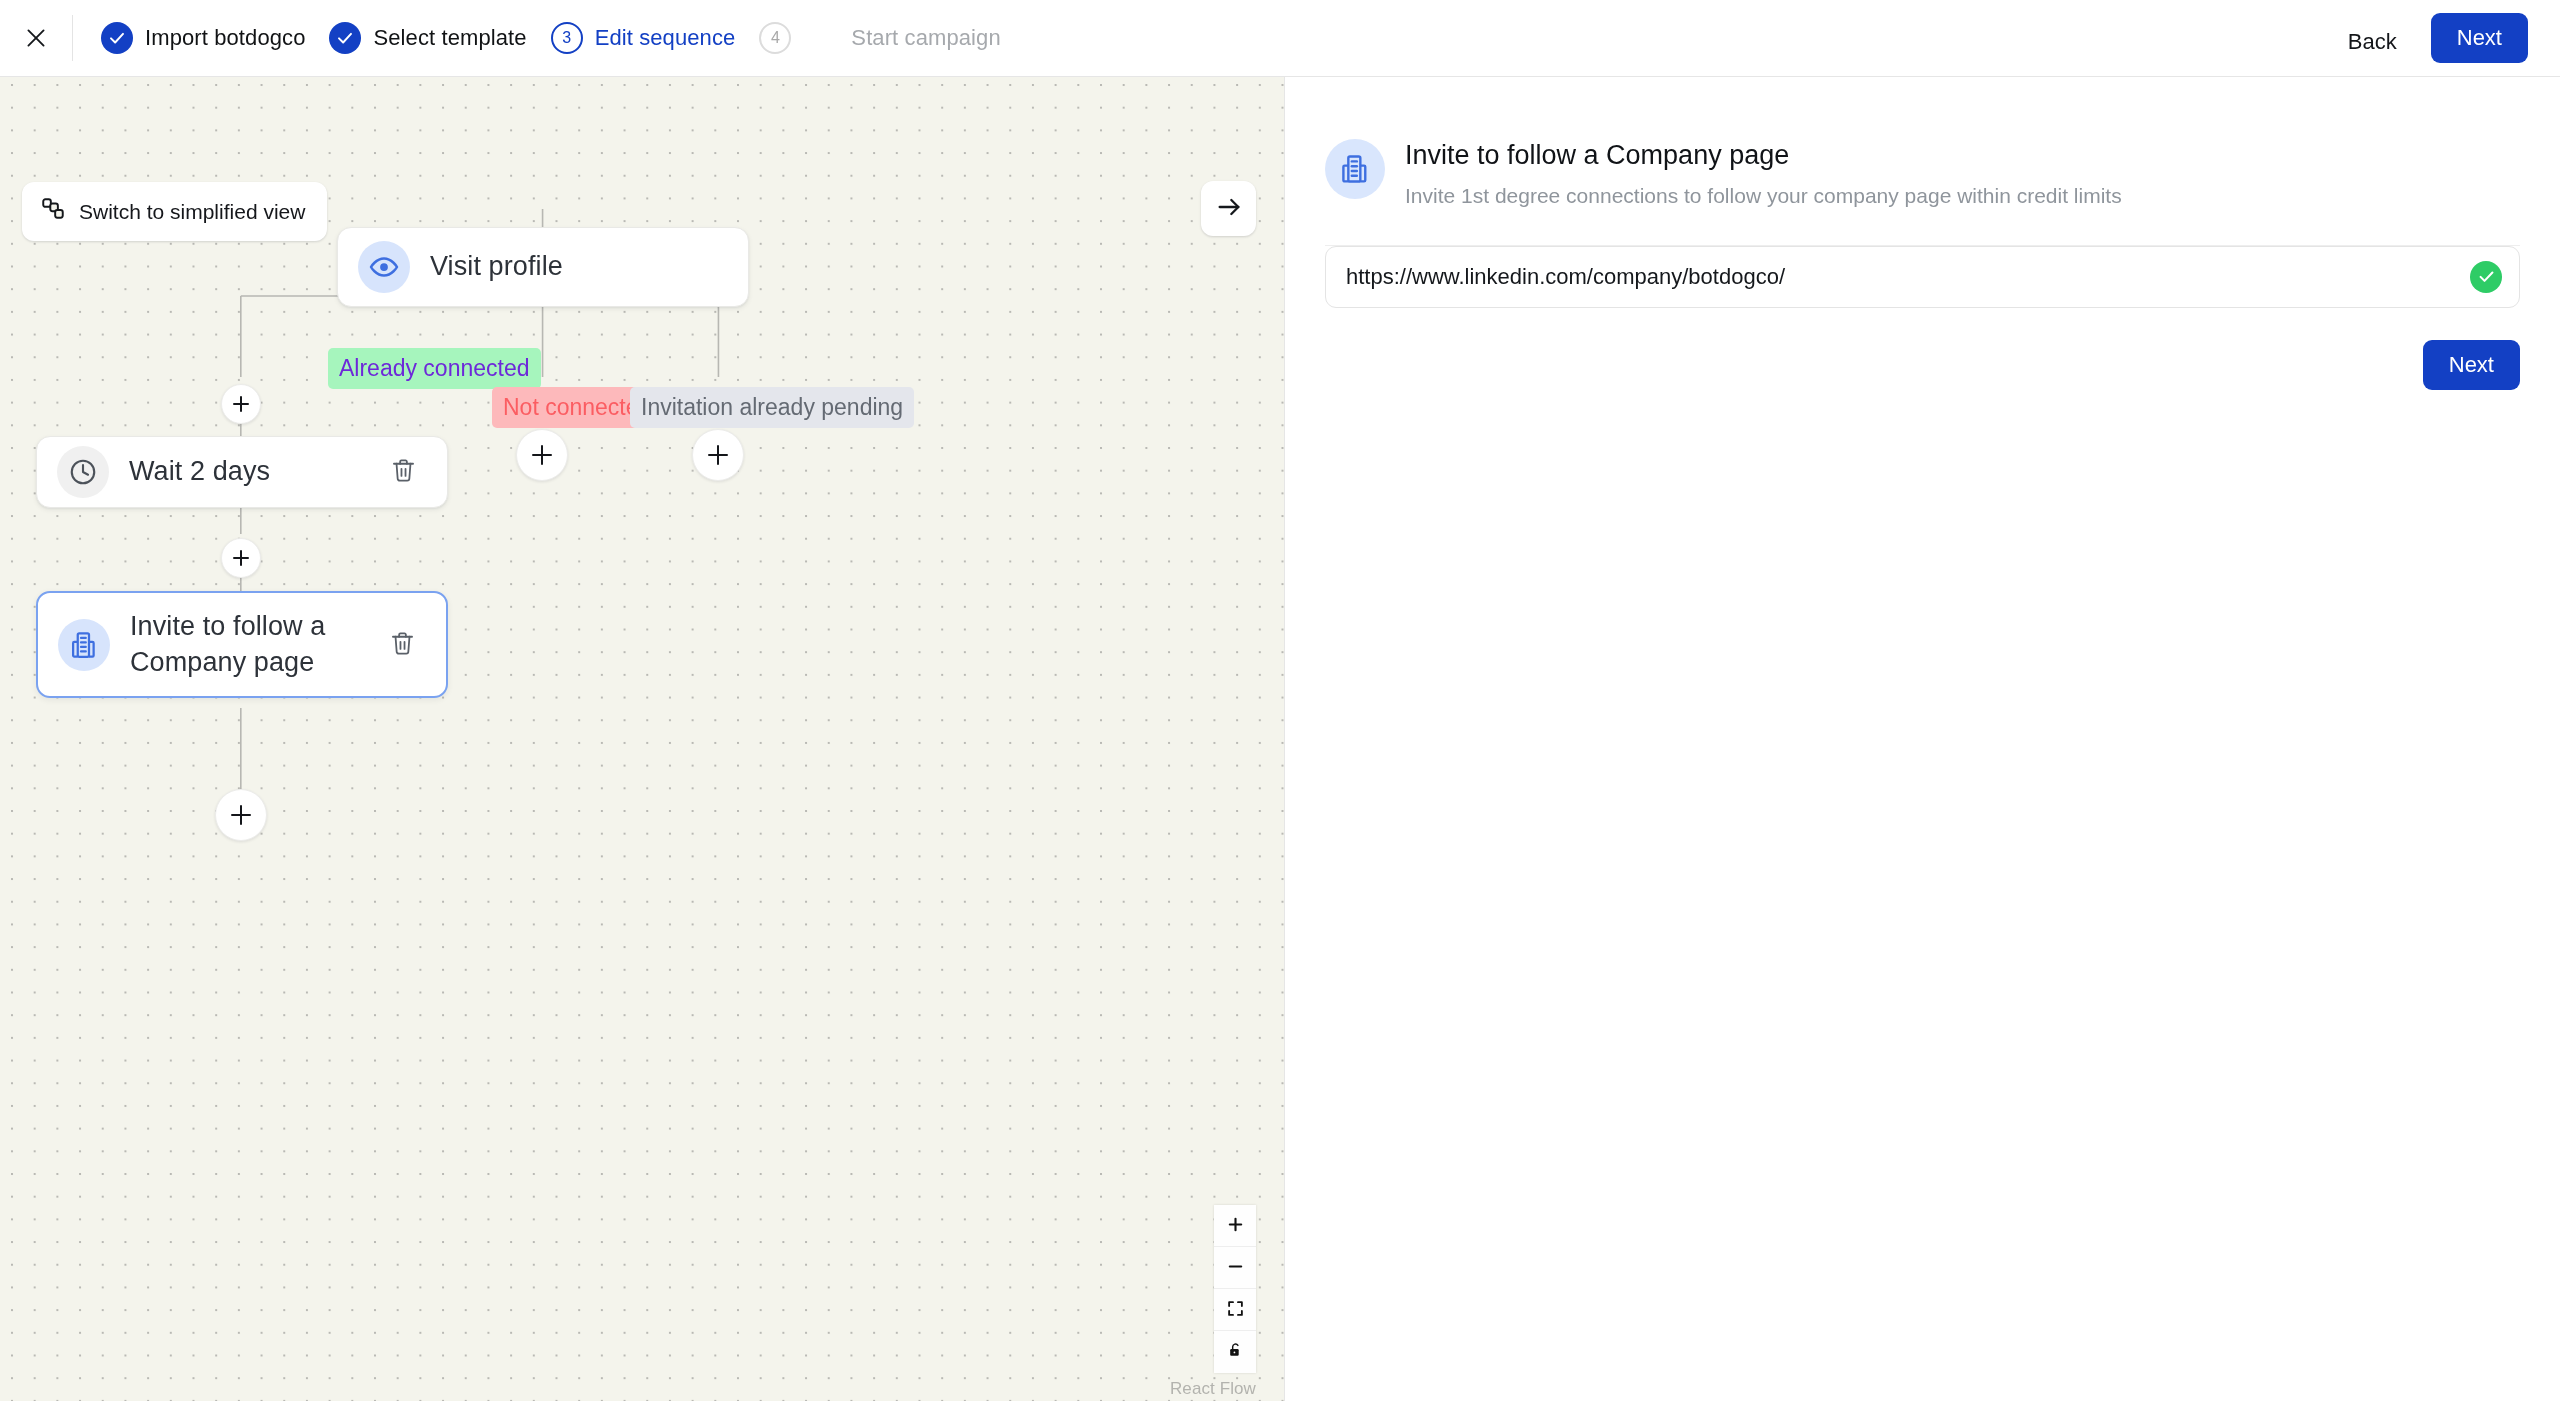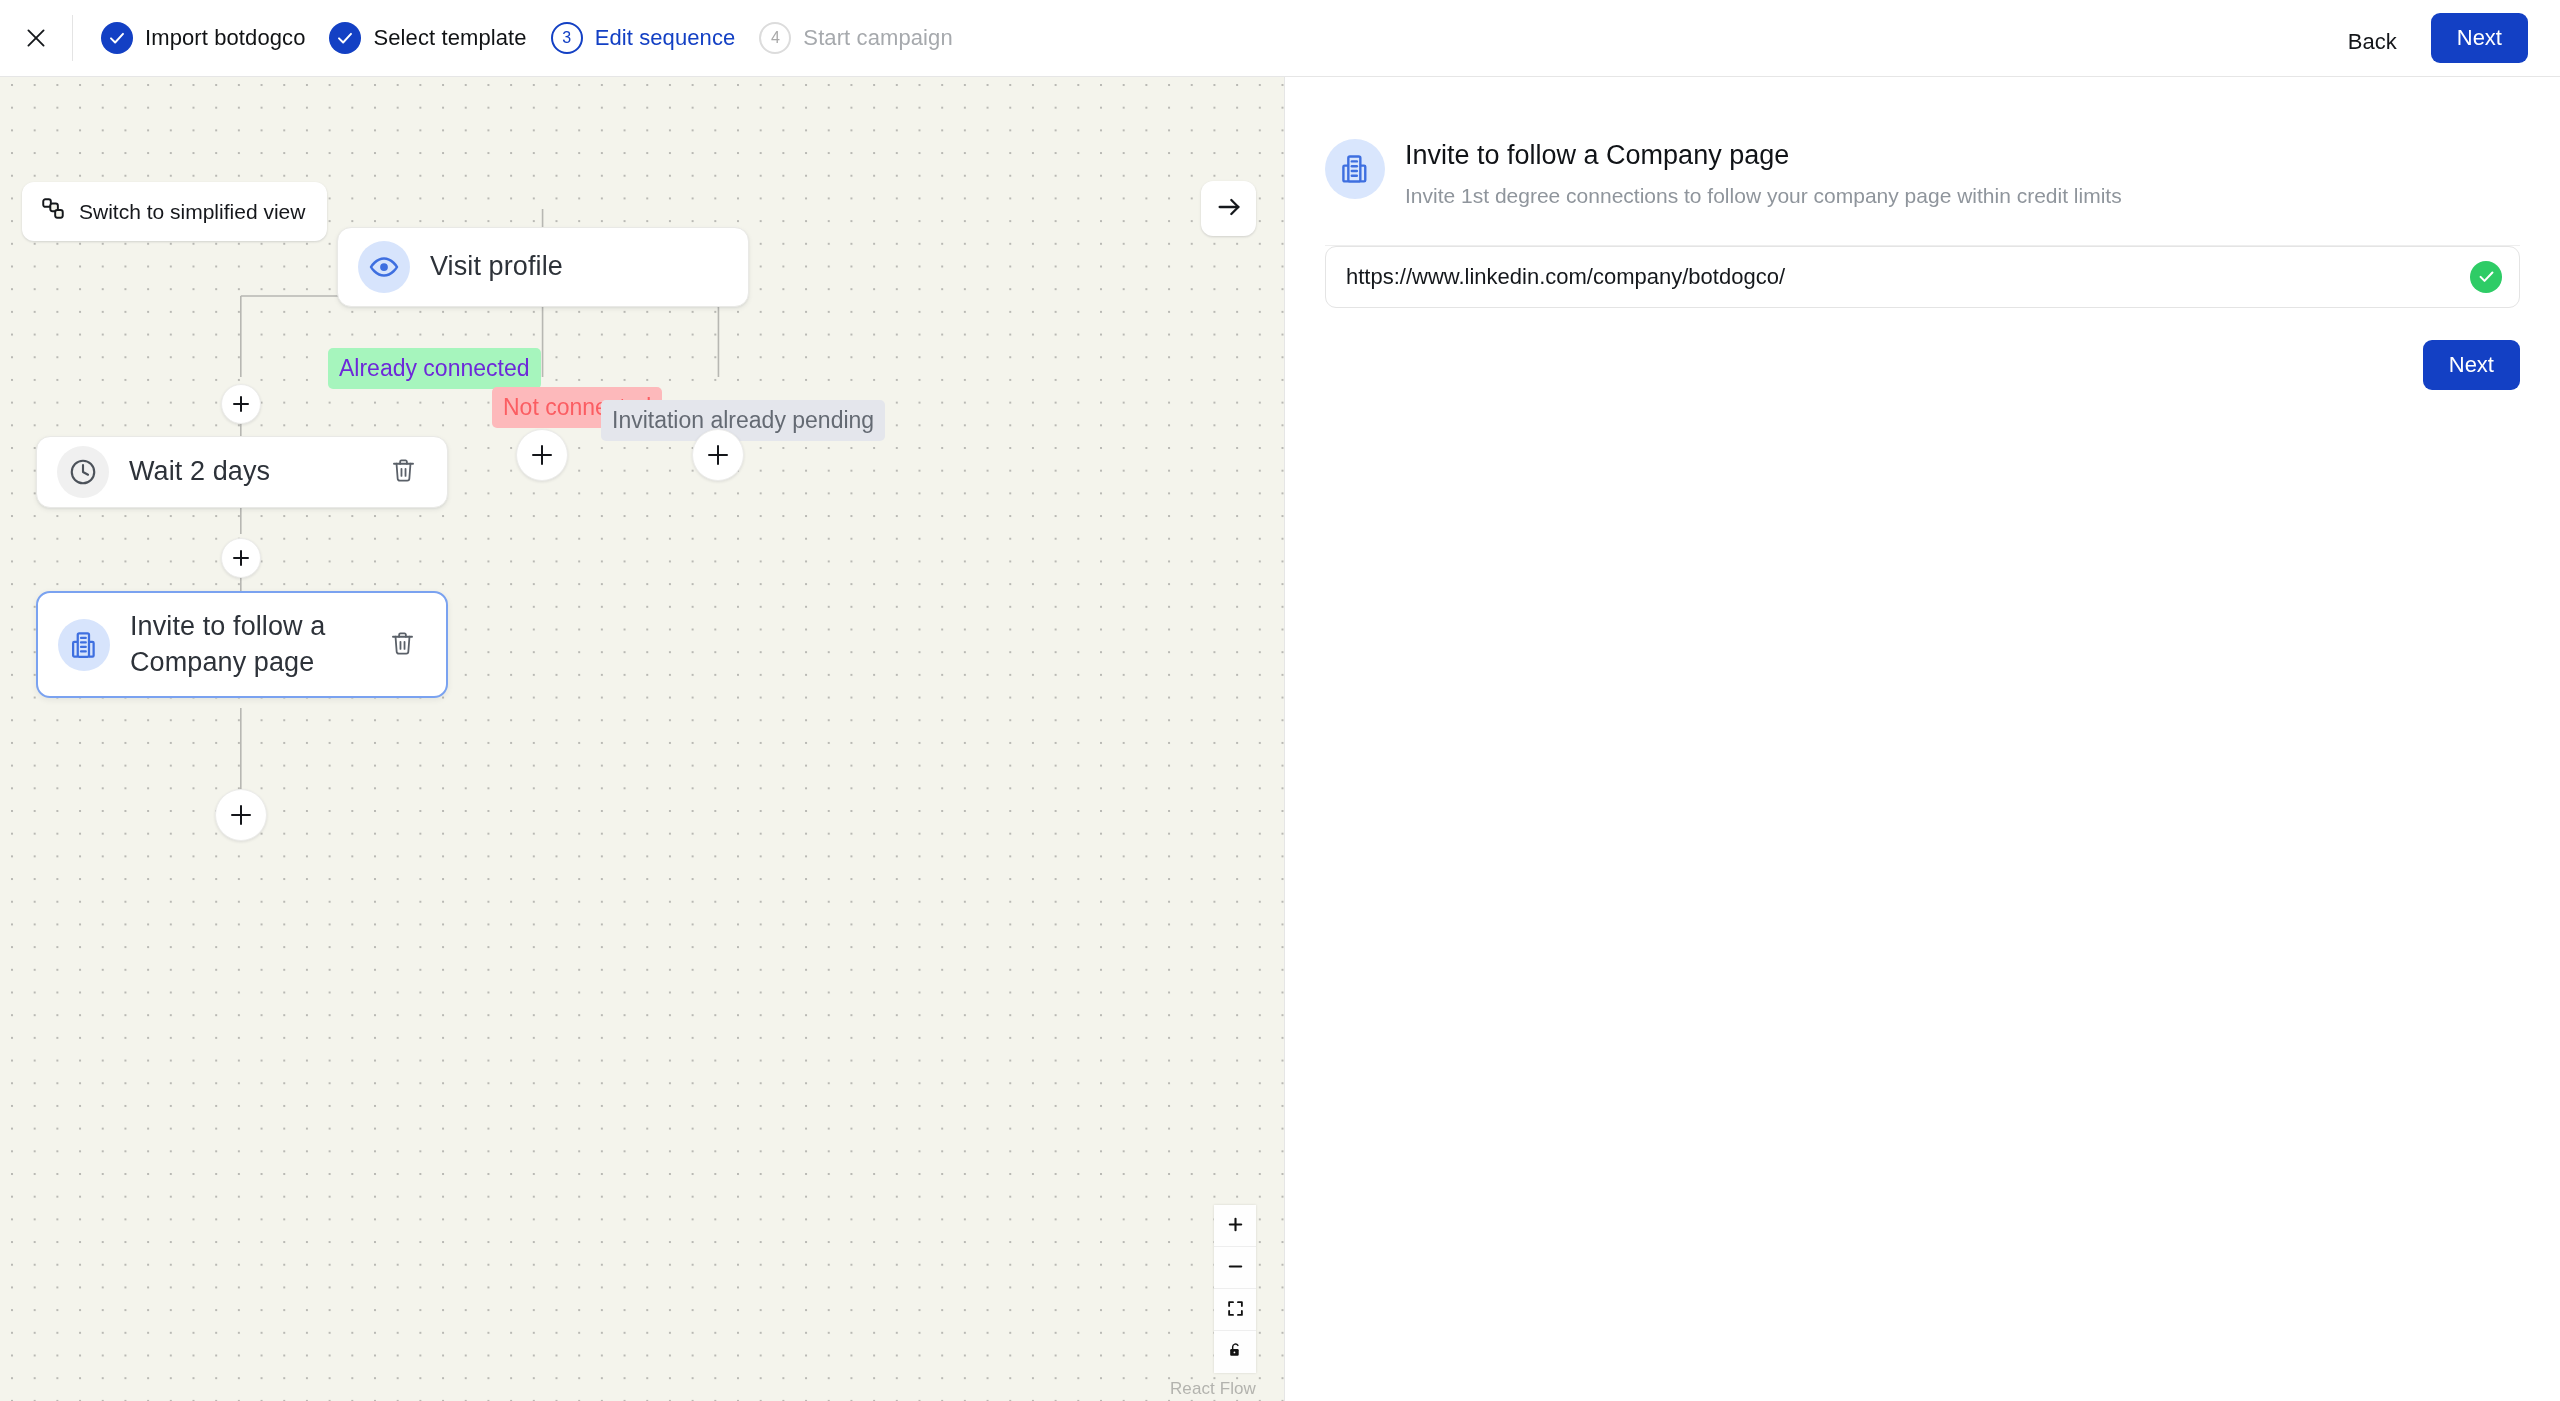--- a/index.html
+++ b/index.html
@@ -35,21 +35,21 @@
     width: 32px; height: 32px; border-radius: 50%;
     display: flex; align-items: center; justify-content: center;
     font-size: 17px; font-weight: 400; flex: 0 0 auto;
   }
   .step-circle.done { background: #1340c4; color: #fff; }
   .step-circle.current { border: 2px solid #1340c4; color: #1340c4; background: #fff; font-size: 16px; }
   .step-circle.todo { border: 2px solid #dcdcdc; color: #a9a9a9; background: #fff; font-size: 16px; }
   .step-label { font-size: 22px; letter-spacing: 0.1px; }
   .step-label.done { color: #111315; }
   .step-label.current { color: #1340c4; }
-  .step-label.todo { color: #a6a9ad; }
+  .step-label.todo { color: #a6a9ad; margin-left: 48px; }
 
   .header-right { margin-left: auto; display: flex; align-items: flex-end; gap: 28px; }
   .back-btn {
     background: transparent; border: none; cursor: pointer;
     font-family: inherit; font-size: 22px; color: #14161a; padding: 8px 6px;
   }
   .next-btn {
     background: #1340c4; color: #fff; border: none; border-radius: 9px;
     font-family: inherit; font-size: 22px; cursor: pointer;
     padding: 12px 26px; line-height: 1.2;
@@ -293,21 +293,21 @@
           <svg width="30" height="30" viewBox="0 0 24 24" fill="none" stroke="#3e6fe0" stroke-width="2" stroke-linecap="round" stroke-linejoin="round">
             <path d="M1.6 12S5.5 5.2 12 5.2 22.4 12 22.4 12 18.5 18.8 12 18.8 1.6 12 1.6 12z"></path>
             <circle cx="12" cy="12" r="3.1" fill="#3e6fe0" stroke="none"></circle>
           </svg>
         </span>
         <span class="node-title">Visit profile</span>
       </div>
 
       <div class="edge-label green" style="left:328px; top:271px;">Already connected</div>
       <div class="edge-label red" style="left:492px; top:310px;">Not connected</div>
-      <div class="edge-label grey" style="left:601px; top:310px;margin-top:13px;">Invitation already pending</div>
+      <div class="edge-label grey" style="left:630px; top:310px;">Invitation already pending</div>
 
       <button class="plus-btn small" style="left:221px; top:307px;">
         <span class="bar-h"></span>
           <span class="bar-v"></span>
       </button>
       <button class="plus-btn" style="left:516px; top:352px;">
         <span class="bar-h"></span>
           <span class="bar-v"></span>
       </button>
       <button class="plus-btn" style="left:692px; top:352px;">

